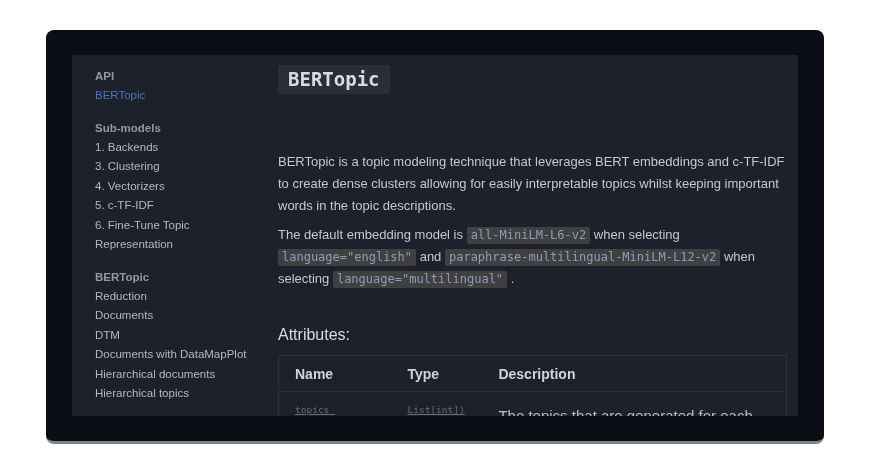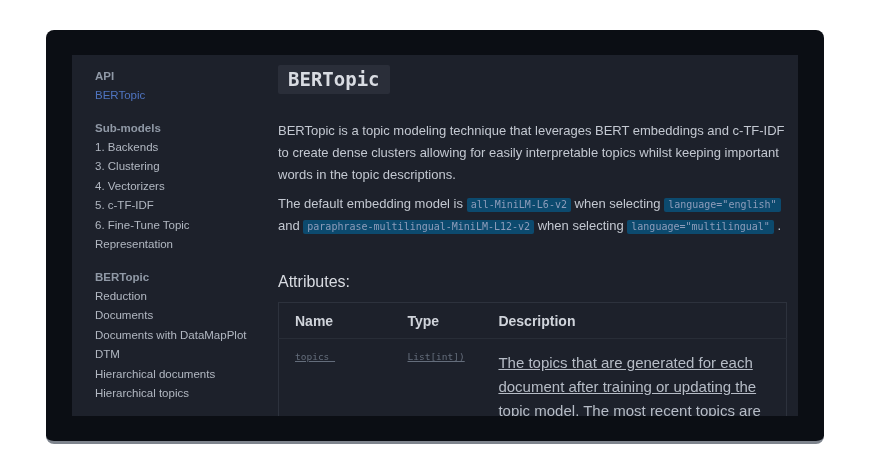--- a/index.html
+++ b/index.html
@@ -34,25 +34,25 @@
     flex:1;padding:8px 14px 0 16px;box-sizing:border-box;
   }
   .page-title{
     display:inline-block;margin-top:2px;
     font-family:"DejaVu Sans Mono",monospace;font-size:19px;
     color:#d9dce2;background:#2a2e39;padding:3px 10px 4px 10px;border-radius:2px;
   }
   .para{
     font-size:13px;line-height:1.7;color:#c3c8d1;margin:0;
   }
-  .para.first{margin-top:13px;}
+  .para.first{margin-top:44px;}
   .para.second{margin-top:7px;}
   .inline-code{
-    font-family:"DejaVu Sans Mono",monospace;font-size:10px;
-    color:#8d9cba;background:#0c4a6e;padding:1px 4px 2px 4px;border-radius:2px;
+    font-family:"DejaVu Sans Mono",monospace;font-size:12px;
+    color:#8d9cba;background:#404040;padding:1px 4px 2px 4px;border-radius:2px;
   }
   .attrs-heading{
     margin-top:36px;font-size:16px;font-weight:normal;color:#d8dbe1;
   }
   
   table.attrs{
     margin-top:11px;width:509px;border-collapse:collapse;
     border:1px solid #2d323d;
   }
   table.attrs th{
@@ -87,22 +87,22 @@
       <div class="nav-section-label">Sub-models</div>
       <div class="nav-item">1. Backends</div>
       <div class="nav-item">3. Clustering</div>
       <div class="nav-item">4. Vectorizers</div>
       <div class="nav-item">5. c-TF-IDF</div>
       <div class="nav-item">6. Fine-Tune Topic Representation</div>
 
       <div class="nav-section-label">BERTopic</div>
       <div class="nav-item">Reduction</div>
       <div class="nav-item">Documents</div>
+      <div class="nav-item">DTM</div>
       <div class="nav-item">Documents with DataMapPlot</div>
-      <div class="nav-item">DTM</div>
       <div class="nav-item">Hierarchical documents</div>
       <div class="nav-item">Hierarchical topics</div>
 
     </aside>
 
     <main class="main">
       <h1 class="page-title">BERTopic</h1>
 
       <p class="para first">BERTopic is a topic modeling technique that leverages BERT embeddings and c-TF-IDF to create dense clusters allowing for easily interpretable topics whilst keeping important words in the topic descriptions.</p>
 

